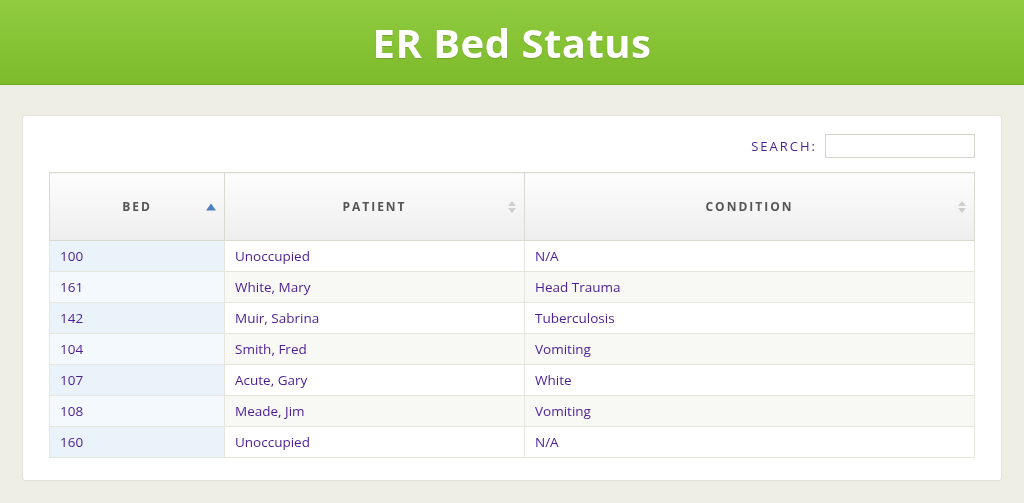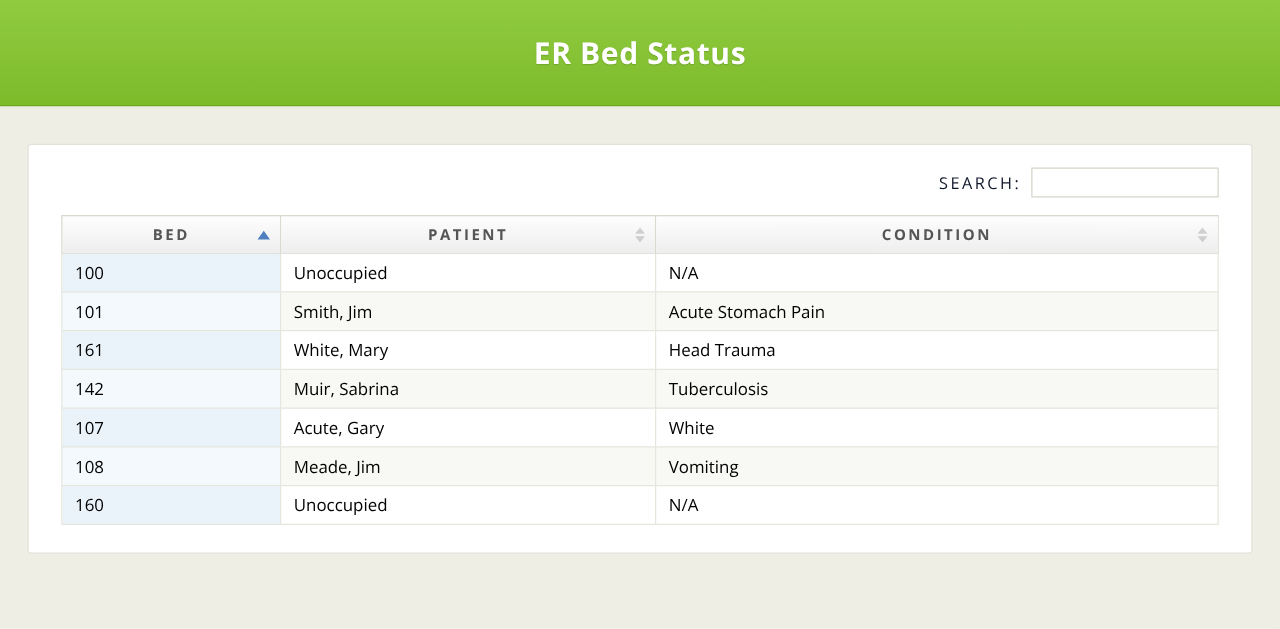--- a/index.html
+++ b/index.html
@@ -12,42 +12,42 @@
   .header {
     background: linear-gradient(to bottom, #90cb3f 0%, #7dbb2b 100%);
     height: 85px;
     display: flex;
     align-items: center;
     justify-content: center;
     border-bottom: 1px solid #6ca923;
   }
   .header h1 {
     color: #fff;
-    font-size: 24px;
+    font-size: 40px;
     font-weight: 700;
     letter-spacing: 0.5px;
     text-shadow: 0 1px 1px rgba(0,0,0,0.15);
   }
   .panel {
     background: #fff;
     margin: 30px 22px 0 22px;
     border: 1px solid #e2e2da;
     border-radius: 3px;
     padding: 18px 26px 22px 26px;
   }
   .search-row {
     display: flex;
     justify-content: flex-end;
     align-items: center;
     margin-bottom: 14px;
   }
   .search-label {
     font-size: 13px;
     letter-spacing: 2px;
-    color: #0f172a;
+    color: #4c1d95;
     margin-right: 8px;
   }
   .search-input {
     border: 1px solid #d5d5cc;
     height: 24px;
     width: 150px;
     padding: 2px 6px;
     font-size: 13px;
     background: #fff;
   }
@@ -59,21 +59,21 @@
   col.col-bed { width: 175px; }
   col.col-patient { width: 300px; }
   col.col-condition { }
   thead th {
     background: linear-gradient(to bottom, #fdfdfd 0%, #eeeeee 100%);
     border: 1px solid #d9d9d0;
     font-size: 12px;
     font-weight: 700;
     letter-spacing: 2px;
     color: #555;
-    padding: 6px 10px;
+    padding: 25px 10px;
     text-align: center;
     position: relative;
   }
   .sort-asc {
     position: absolute;
     right: 8px;
     top: 50%;
     transform: translateY(-50%);
     width: 0; height: 0;
     border-left: 5px solid transparent;
@@ -99,21 +99,21 @@
   .sort-both .down {
     width: 0; height: 0;
     border-left: 4px solid transparent;
     border-right: 4px solid transparent;
     border-top: 5px solid #888;
   }
   tbody td {
     border: 1px solid #e6e6de;
     padding: 6px 10px;
     font-size: 13.5px;
-    color: #000000;
+    color: #4c1d95;
     margin-left: 36px;
   }
   tbody tr:nth-child(odd) td:first-child { background: #eaf3fa; }
   tbody tr:nth-child(even) td:first-child { background: #f4f9fd; }
   tbody tr:nth-child(even) td:nth-child(2),
   tbody tr:nth-child(even) td:nth-child(3) { background: #f8f8f4; }
   tbody tr:nth-child(odd) td:nth-child(2),
   tbody tr:nth-child(odd) td:nth-child(3) { background: #ffffff; }
 </style>
 </head>
@@ -158,35 +158,35 @@
         </th>
       </tr>
     </thead>
     <tbody id="tbody">
         <tr>
           <td>100</td>
           <td>Unoccupied</td>
           <td>N/A</td>
         </tr>
         <tr>
-          <td>101</td>
-          <td>Smith, Jim</td>
-          <td>Acute Stomach Pain</td>
-        </tr>
-        <tr>
           <td>161</td>
           <td>White, Mary</td>
           <td>Head Trauma</td>
         </tr>
         <tr>
           <td>142</td>
           <td>Muir, Sabrina</td>
           <td>Tuberculosis</td>
         </tr>
         <tr>
+          <td>104</td>
+          <td>Smith, Fred</td>
+          <td>Vomiting</td>
+        </tr>
+        <tr>
           <td>107</td>
           <td>Acute, Gary</td>
           <td>White</td>
         </tr>
         <tr>
           <td>108</td>
           <td>Meade, Jim</td>
           <td>Vomiting</td>
         </tr>
         <tr>

